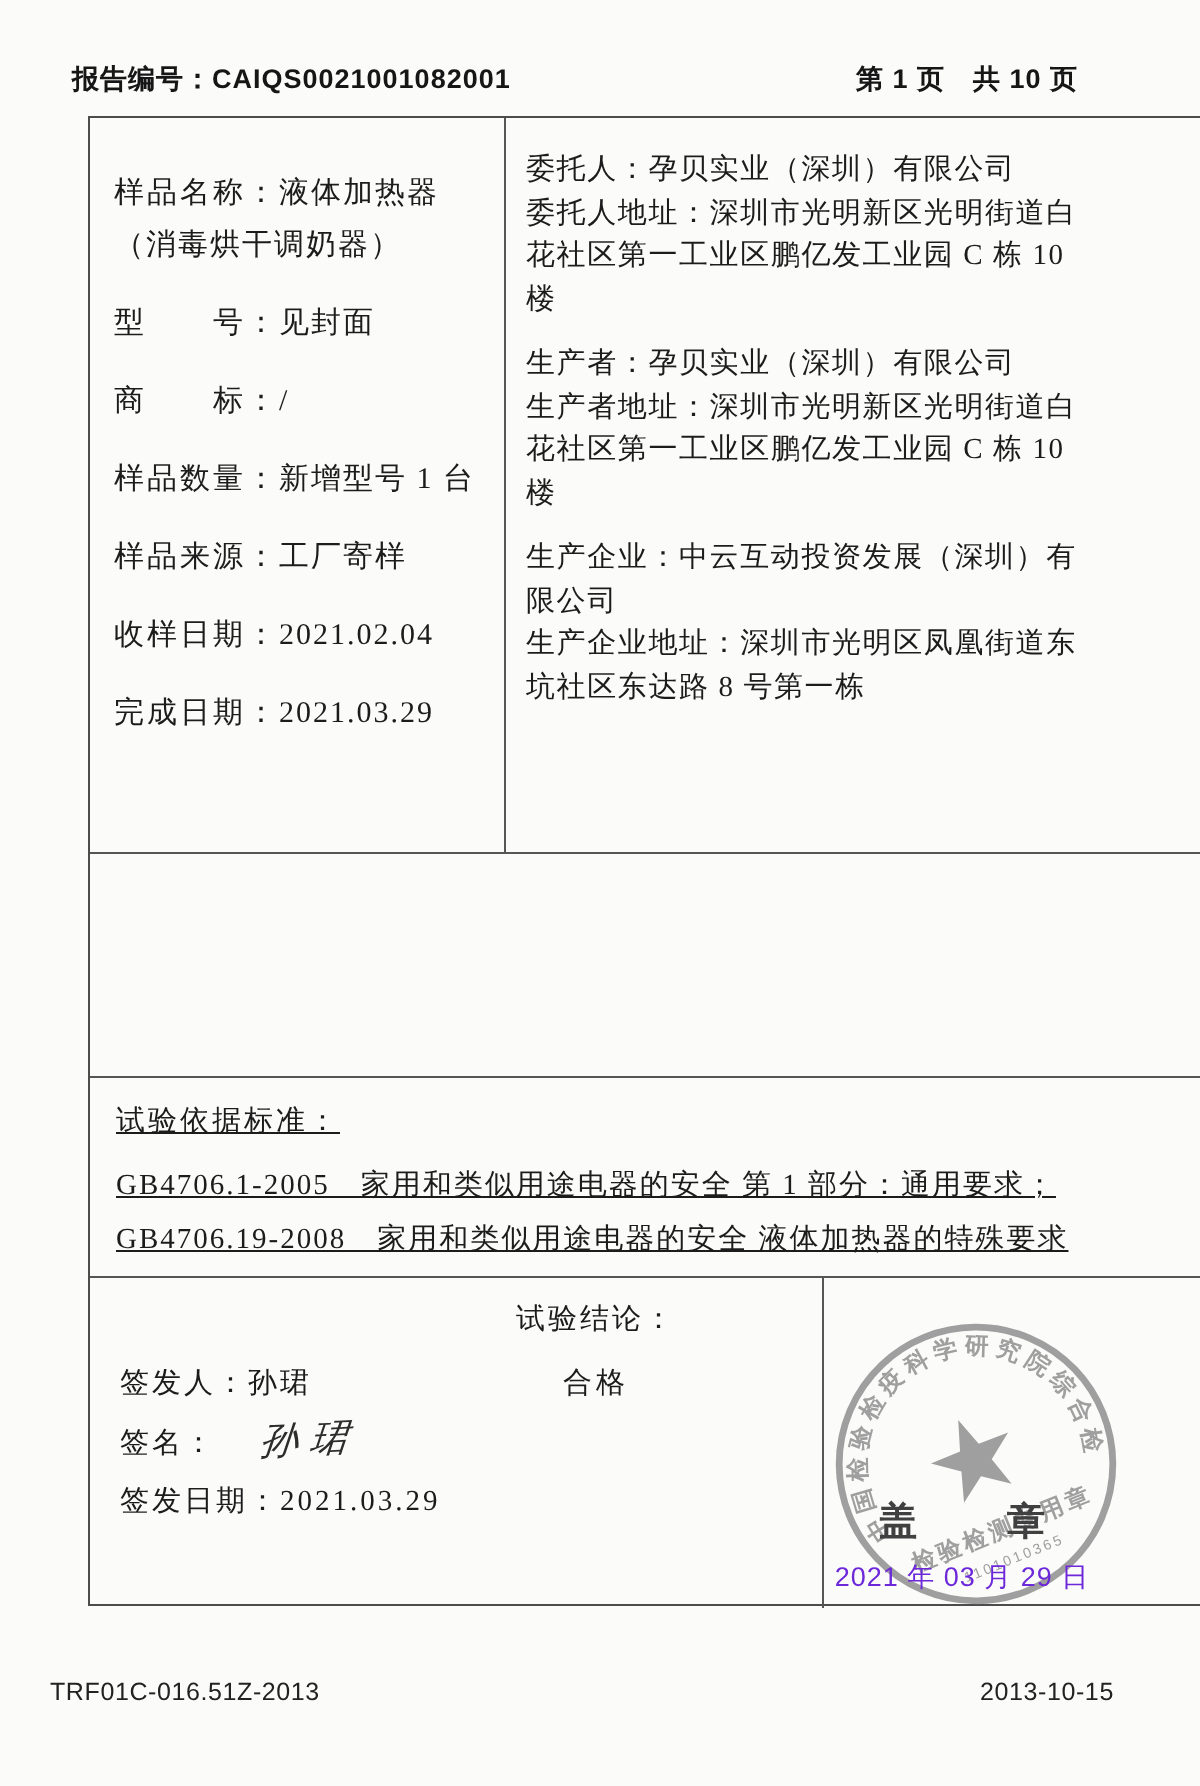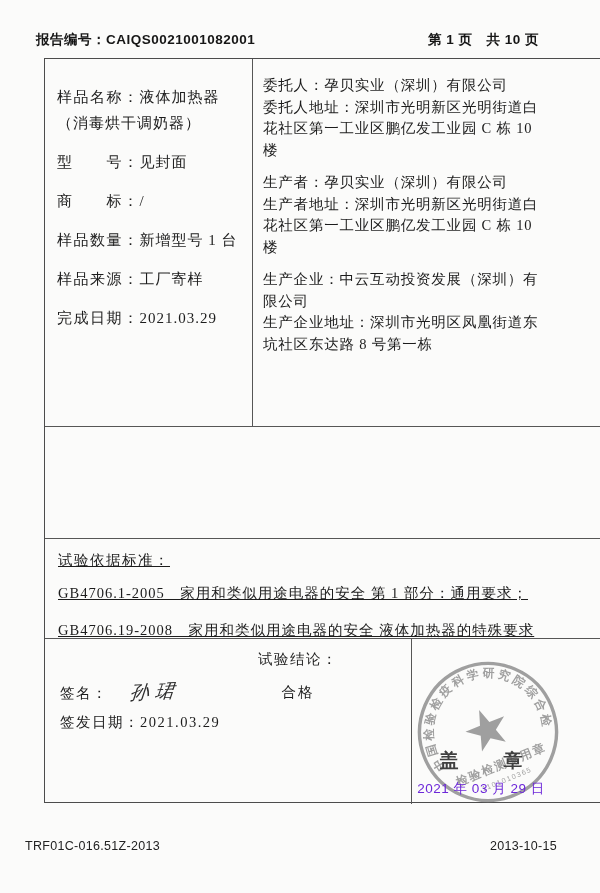--- a/index.html
+++ b/index.html
@@ -37,21 +37,21 @@
   .cell { position:absolute; }
   .field-line { line-height:26px; margin-bottom:13px; letter-spacing:1px; }
   .field-line .lbl { letter-spacing:1.5px; }
 
   #cell-sample { left:0; top:0; width:207px; height:367px; padding:25px 6px 0 12px; font-size:15px; }
   #cell-client { left:208px; top:0; width:297px; height:367px; padding:16px 8px 0 10px; font-size:14.5px; }
   #cell-client .group { margin-bottom:11px; line-height:21.5px; letter-spacing:0.8px; }
 
   #cell-standards { left:0; top:481px; width:505px; height:98px; padding:11px 12px 0 13px; font-size:14.5px;text-decoration:underline; }
   #cell-standards .std-title { letter-spacing:1.5px; margin-bottom:10px; }
-  #cell-standards .std-item  { letter-spacing:1px; line-height:27px;margin-top:10px; }
+  #cell-standards .std-item  { letter-spacing:1px; line-height:27px; }
 
   #cell-conclusion { left:0; top:581px; width:505px; height:56px; padding:10px 12px 0 13px; font-size:14.5px;text-align:center; }
   #cell-conclusion .conc-title { letter-spacing:1.5px; margin-bottom:10px; }
   #cell-conclusion .conc-value { letter-spacing:2px; line-height:27px; }
 
   #cell-sign { left:0; top:580px; width:366px; height:165px; padding:44px 10px 0 15px; font-size:14.5px; }
   #cell-sign .sig-line { margin-bottom:11px; letter-spacing:1.5px; line-height:18px; }
   .handwriting {
     display:inline-block;
     font-size:19px; font-style:italic; color:#2d2d2d;
@@ -112,20 +112,23 @@
     <div class="field-line">
       <span class="lbl">商　　标：</span><span>/</span>
     </div>
     <div class="field-line">
       <span class="lbl">样品数量：</span><span>新增型号 1 台</span>
     </div>
     <div class="field-line">
       <span class="lbl">样品来源：</span><span>工厂寄样</span>
     </div>
     <div class="field-line">
+      <span class="lbl">收样日期：</span><span>2021.02.04</span>
+    </div>
+    <div class="field-line">
       <span class="lbl">完成日期：</span><span>2021.03.29</span>
     </div>
   </div>
 
   <div class="cell" id="cell-client">
     <div class="group">
       <div>
         <span>委托人：</span><span>孕贝实业（深圳）有限公司</span>
       </div>
       <div>
@@ -156,20 +159,23 @@
     <div class="std-item">GB4706.19-2008　家用和类似用途电器的安全 液体加热器的特殊要求</div>
   </div>
 
   <div class="cell" id="cell-conclusion">
     <div class="conc-title">试验结论：</div>
     <div class="conc-value">合格</div>
   </div>
 
   <div class="cell" id="cell-sign">
     <div class="sig-line">
+      <span>签发人：</span><span>孙珺</span>
+    </div>
+    <div class="sig-line">
       <span>签名：</span><span class="handwriting">孙珺</span>
     </div>
     <div class="sig-line">
       <span>签发日期：</span><span>2021.03.29</span>
     </div>
   </div>
 
   <div class="cell" id="cell-stamp">
     <div class="stamp-label">盖　章</div>
     <div class="stamp-date">2021 年 03 月 29 日</div>

